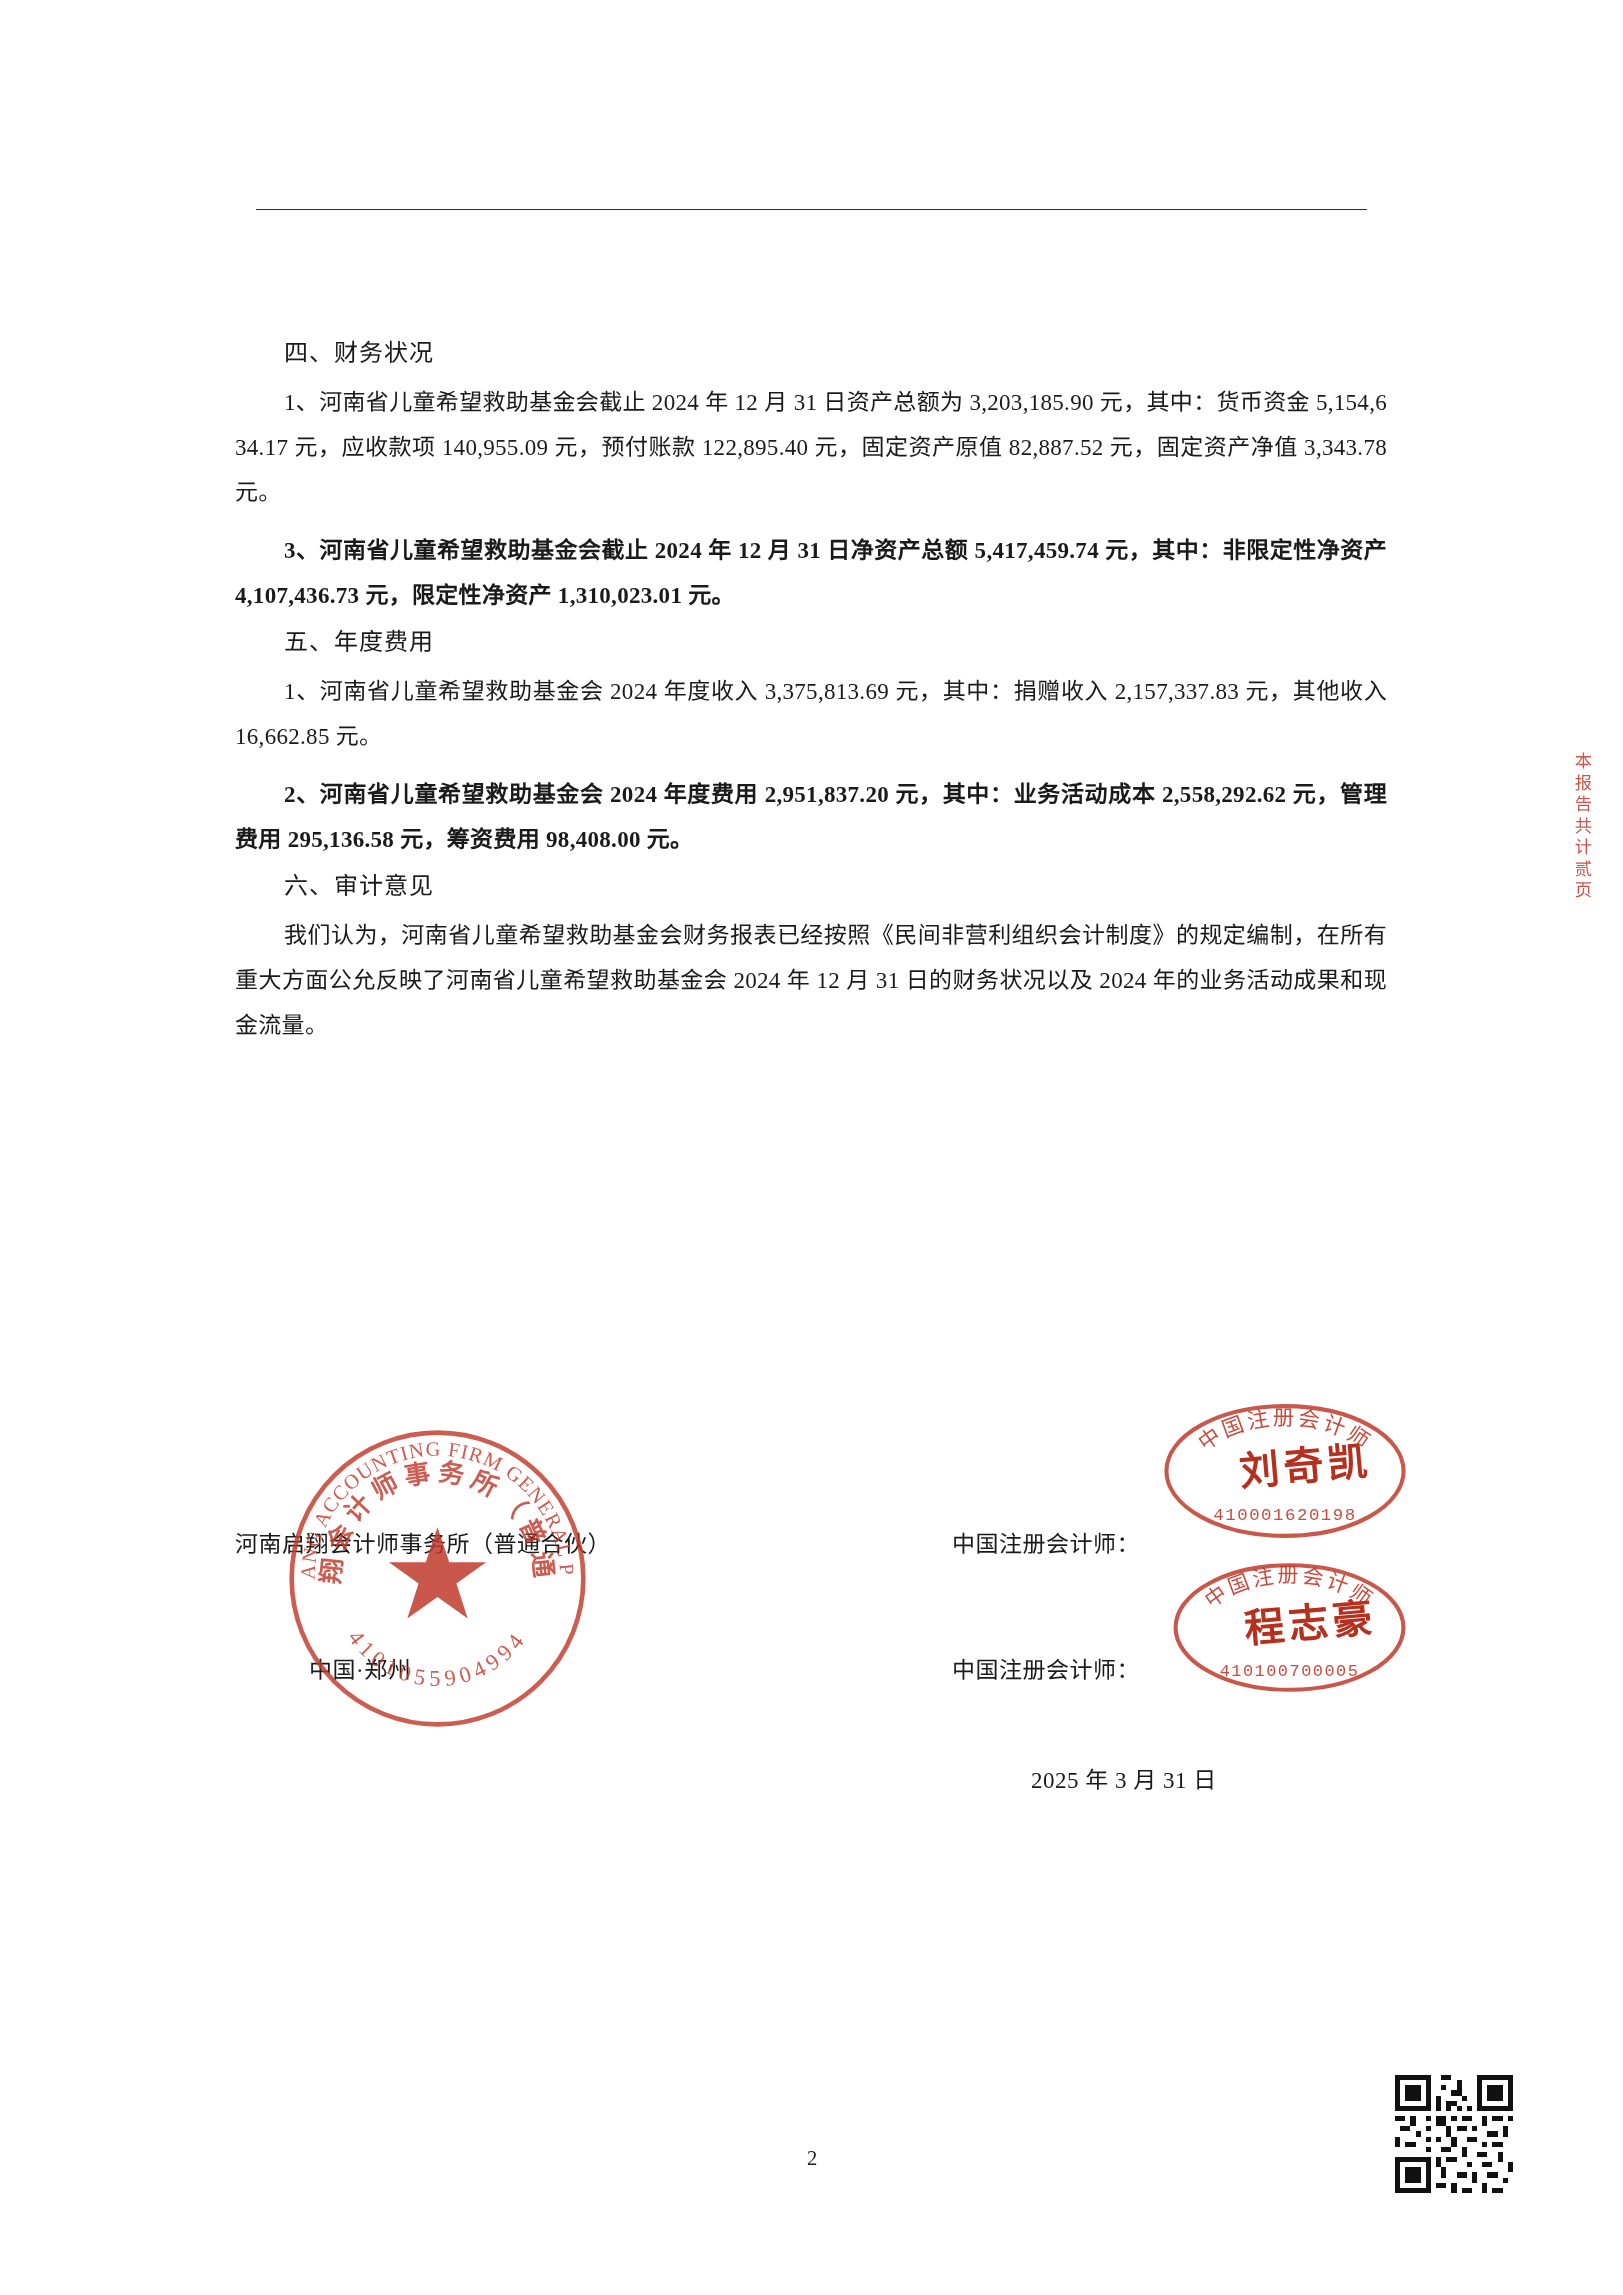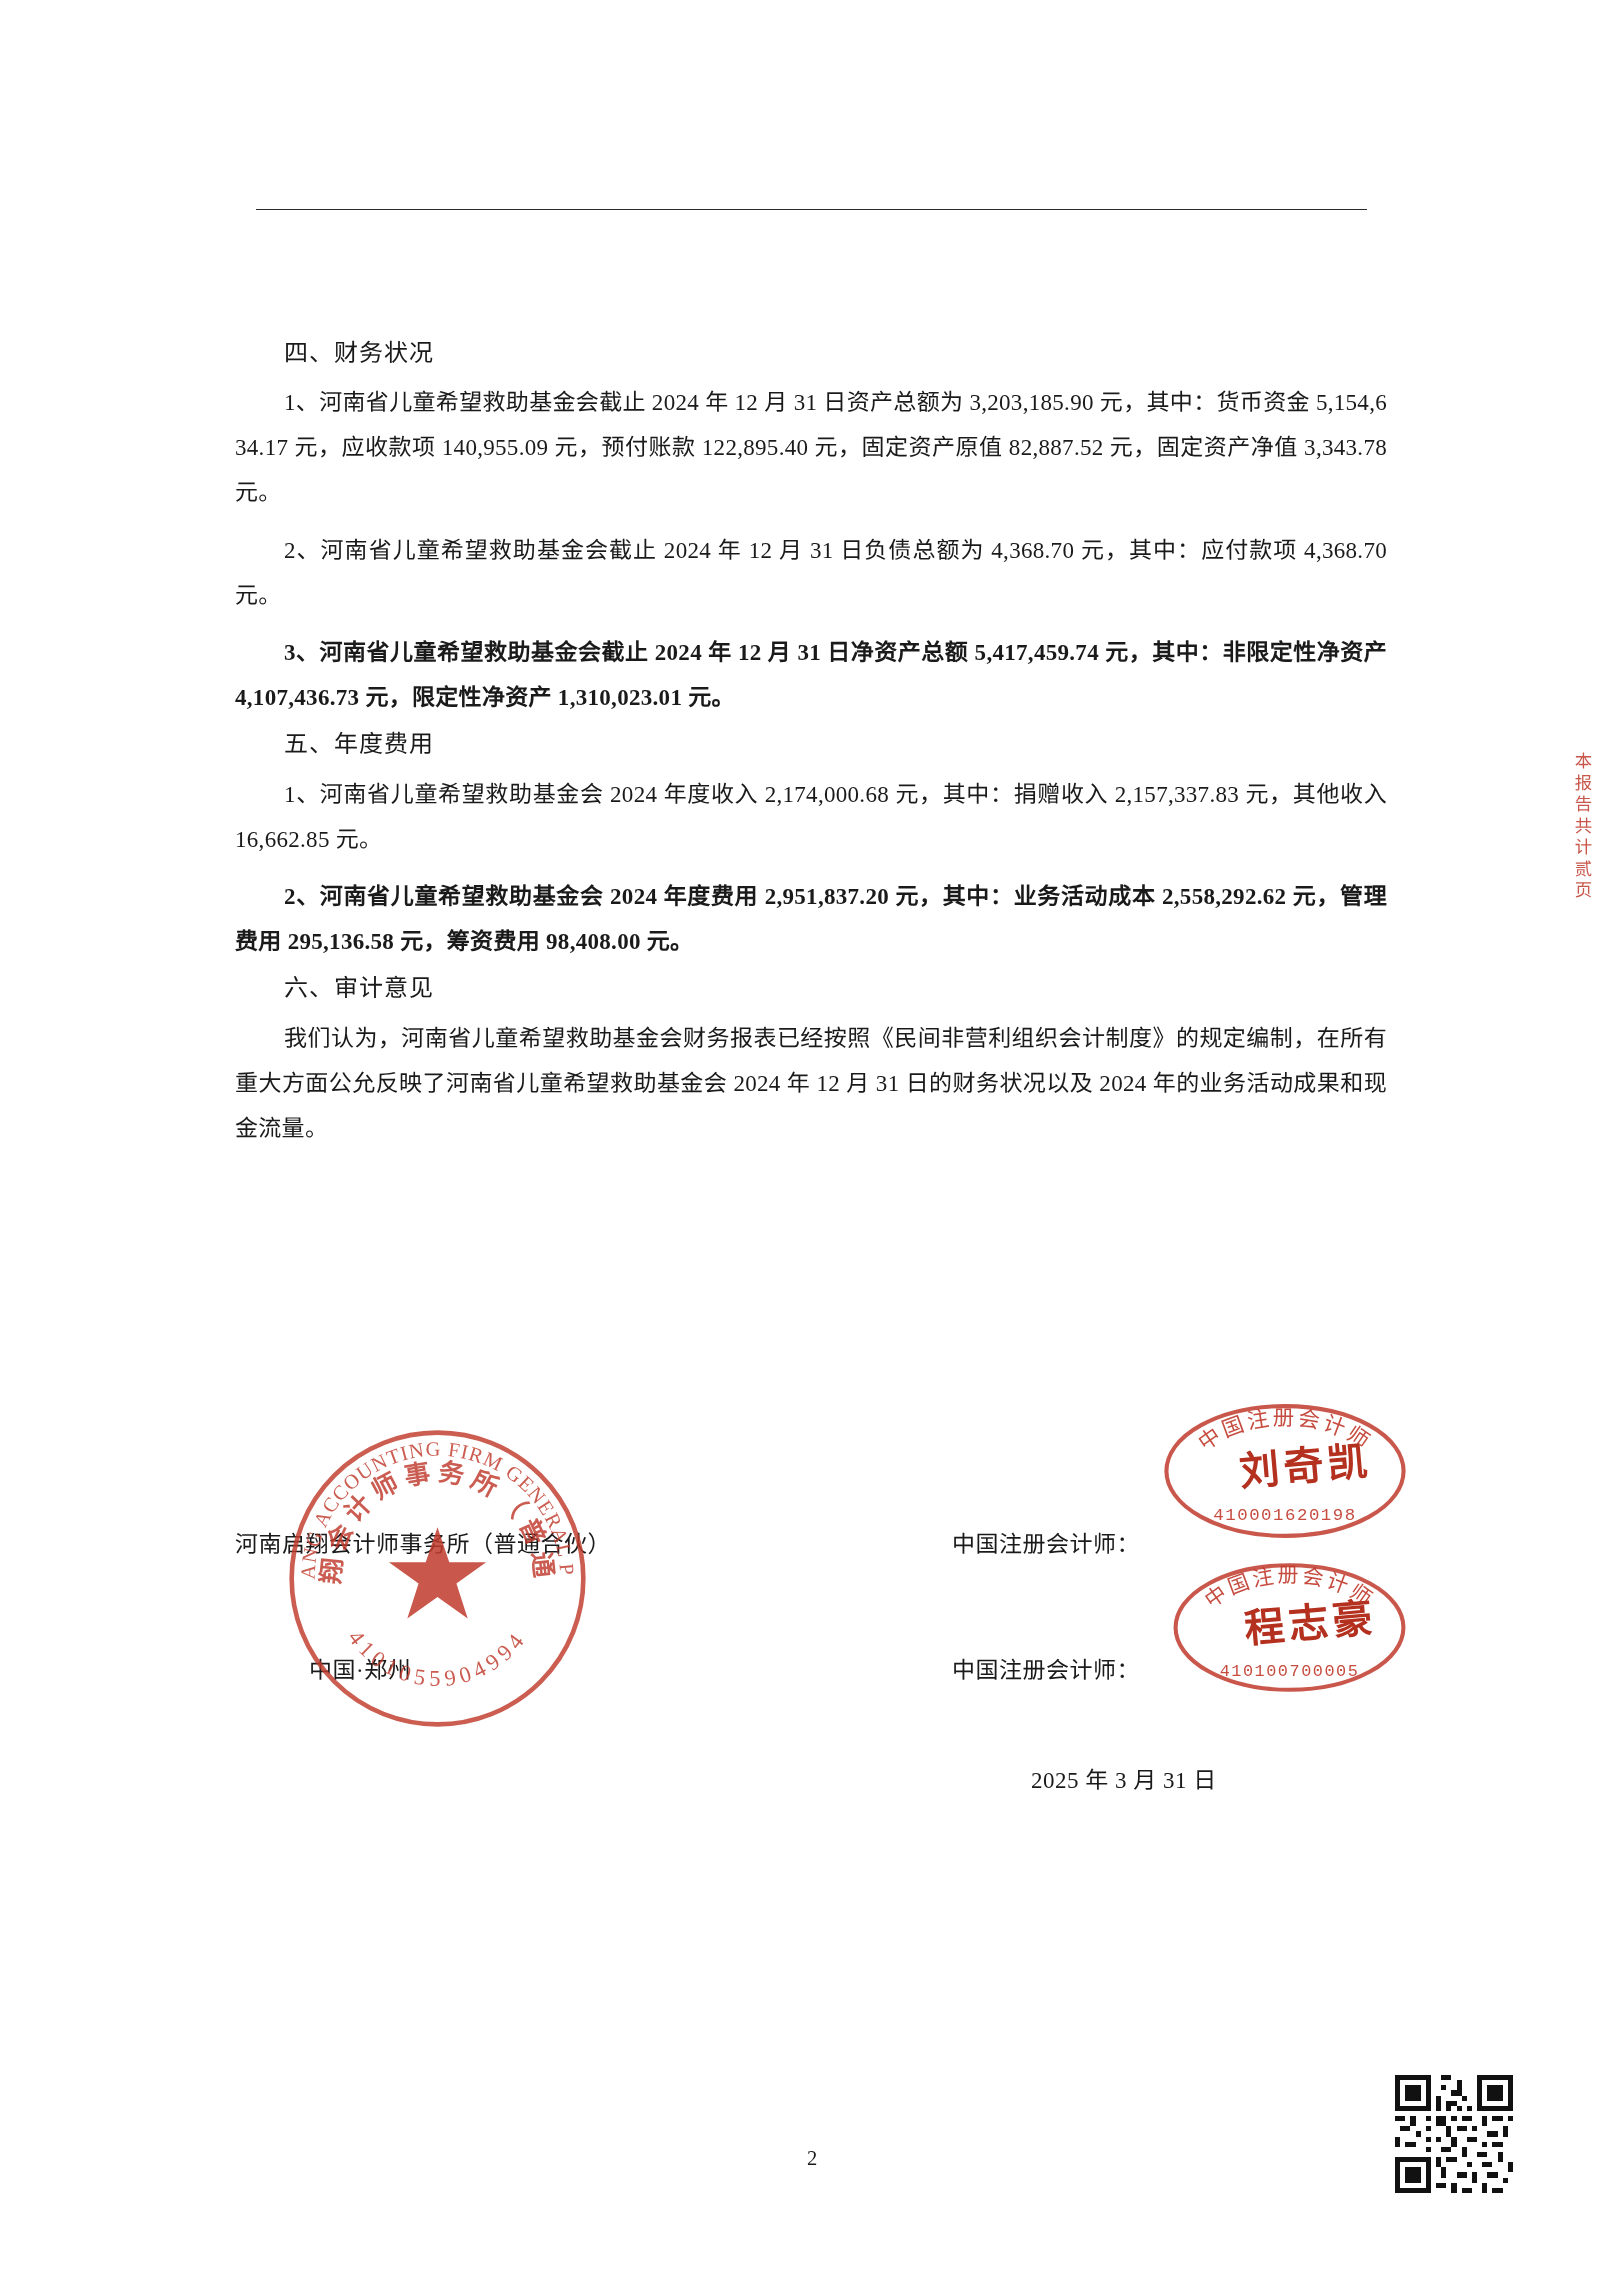--- a/index.html
+++ b/index.html
@@ -180,25 +180,24 @@
 <body>
 
 <div class="page">
 
   <div class="header-rule"></div>
 
   <div class="content">
 
     <h2 class="section-head">四、财务状况</h2>
     <p class="para">1、河南省儿童希望救助基金会截止 2024 年 12 月 31 日资产总额为 3,203,185.90 元，其中：货币资金 5,154,634.17 元，应收款项 140,955.09 元，预付账款 122,895.40 元，固定资产原值 82,887.52 元，固定资产净值 3,343.78 元。</p>
-    <p class="para">2、河南省儿童希望救助基金会截止 2024 年 12 月 31 日负债总额为 4,368.70 元，其中：应付款项 4,368.70 元。</p>
     <p class="para gap-after">3、河南省儿童希望救助基金会截止 2024 年 12 月 31 日净资产总额 5,417,459.74 元，其中：非限定性净资产 4,107,436.73 元，限定性净资产 1,310,023.01 元。</p>
 
     <h2 class="section-head">五、年度费用</h2>
-    <p class="para">1、河南省儿童希望救助基金会 2024 年度收入 2,174,000.68 元，其中：捐赠收入 2,157,337.83 元，其他收入 16,662.85 元。</p>
+    <p class="para">1、河南省儿童希望救助基金会 2024 年度收入 3,375,813.69 元，其中：捐赠收入 2,157,337.83 元，其他收入 16,662.85 元。</p>
     <p class="para gap-after">2、河南省儿童希望救助基金会 2024 年度费用 2,951,837.20 元，其中：业务活动成本 2,558,292.62 元，管理费用 295,136.58 元，筹资费用 98,408.00 元。</p>
 
     <h2 class="section-head">六、审计意见</h2>
     <p class="para">我们认为，河南省儿童希望救助基金会财务报表已经按照《民间非营利组织会计制度》的规定编制，在所有重大方面公允反映了河南省儿童希望救助基金会 2024 年 12 月 31 日的财务状况以及 2024 年的业务活动成果和现金流量。</p>
 
   </div>
 
   <div class="sig-area">
     <div class="firm-name">河南启翔会计师事务所（普通合伙）</div>
     <div class="firm-city">中国·郑州</div>

